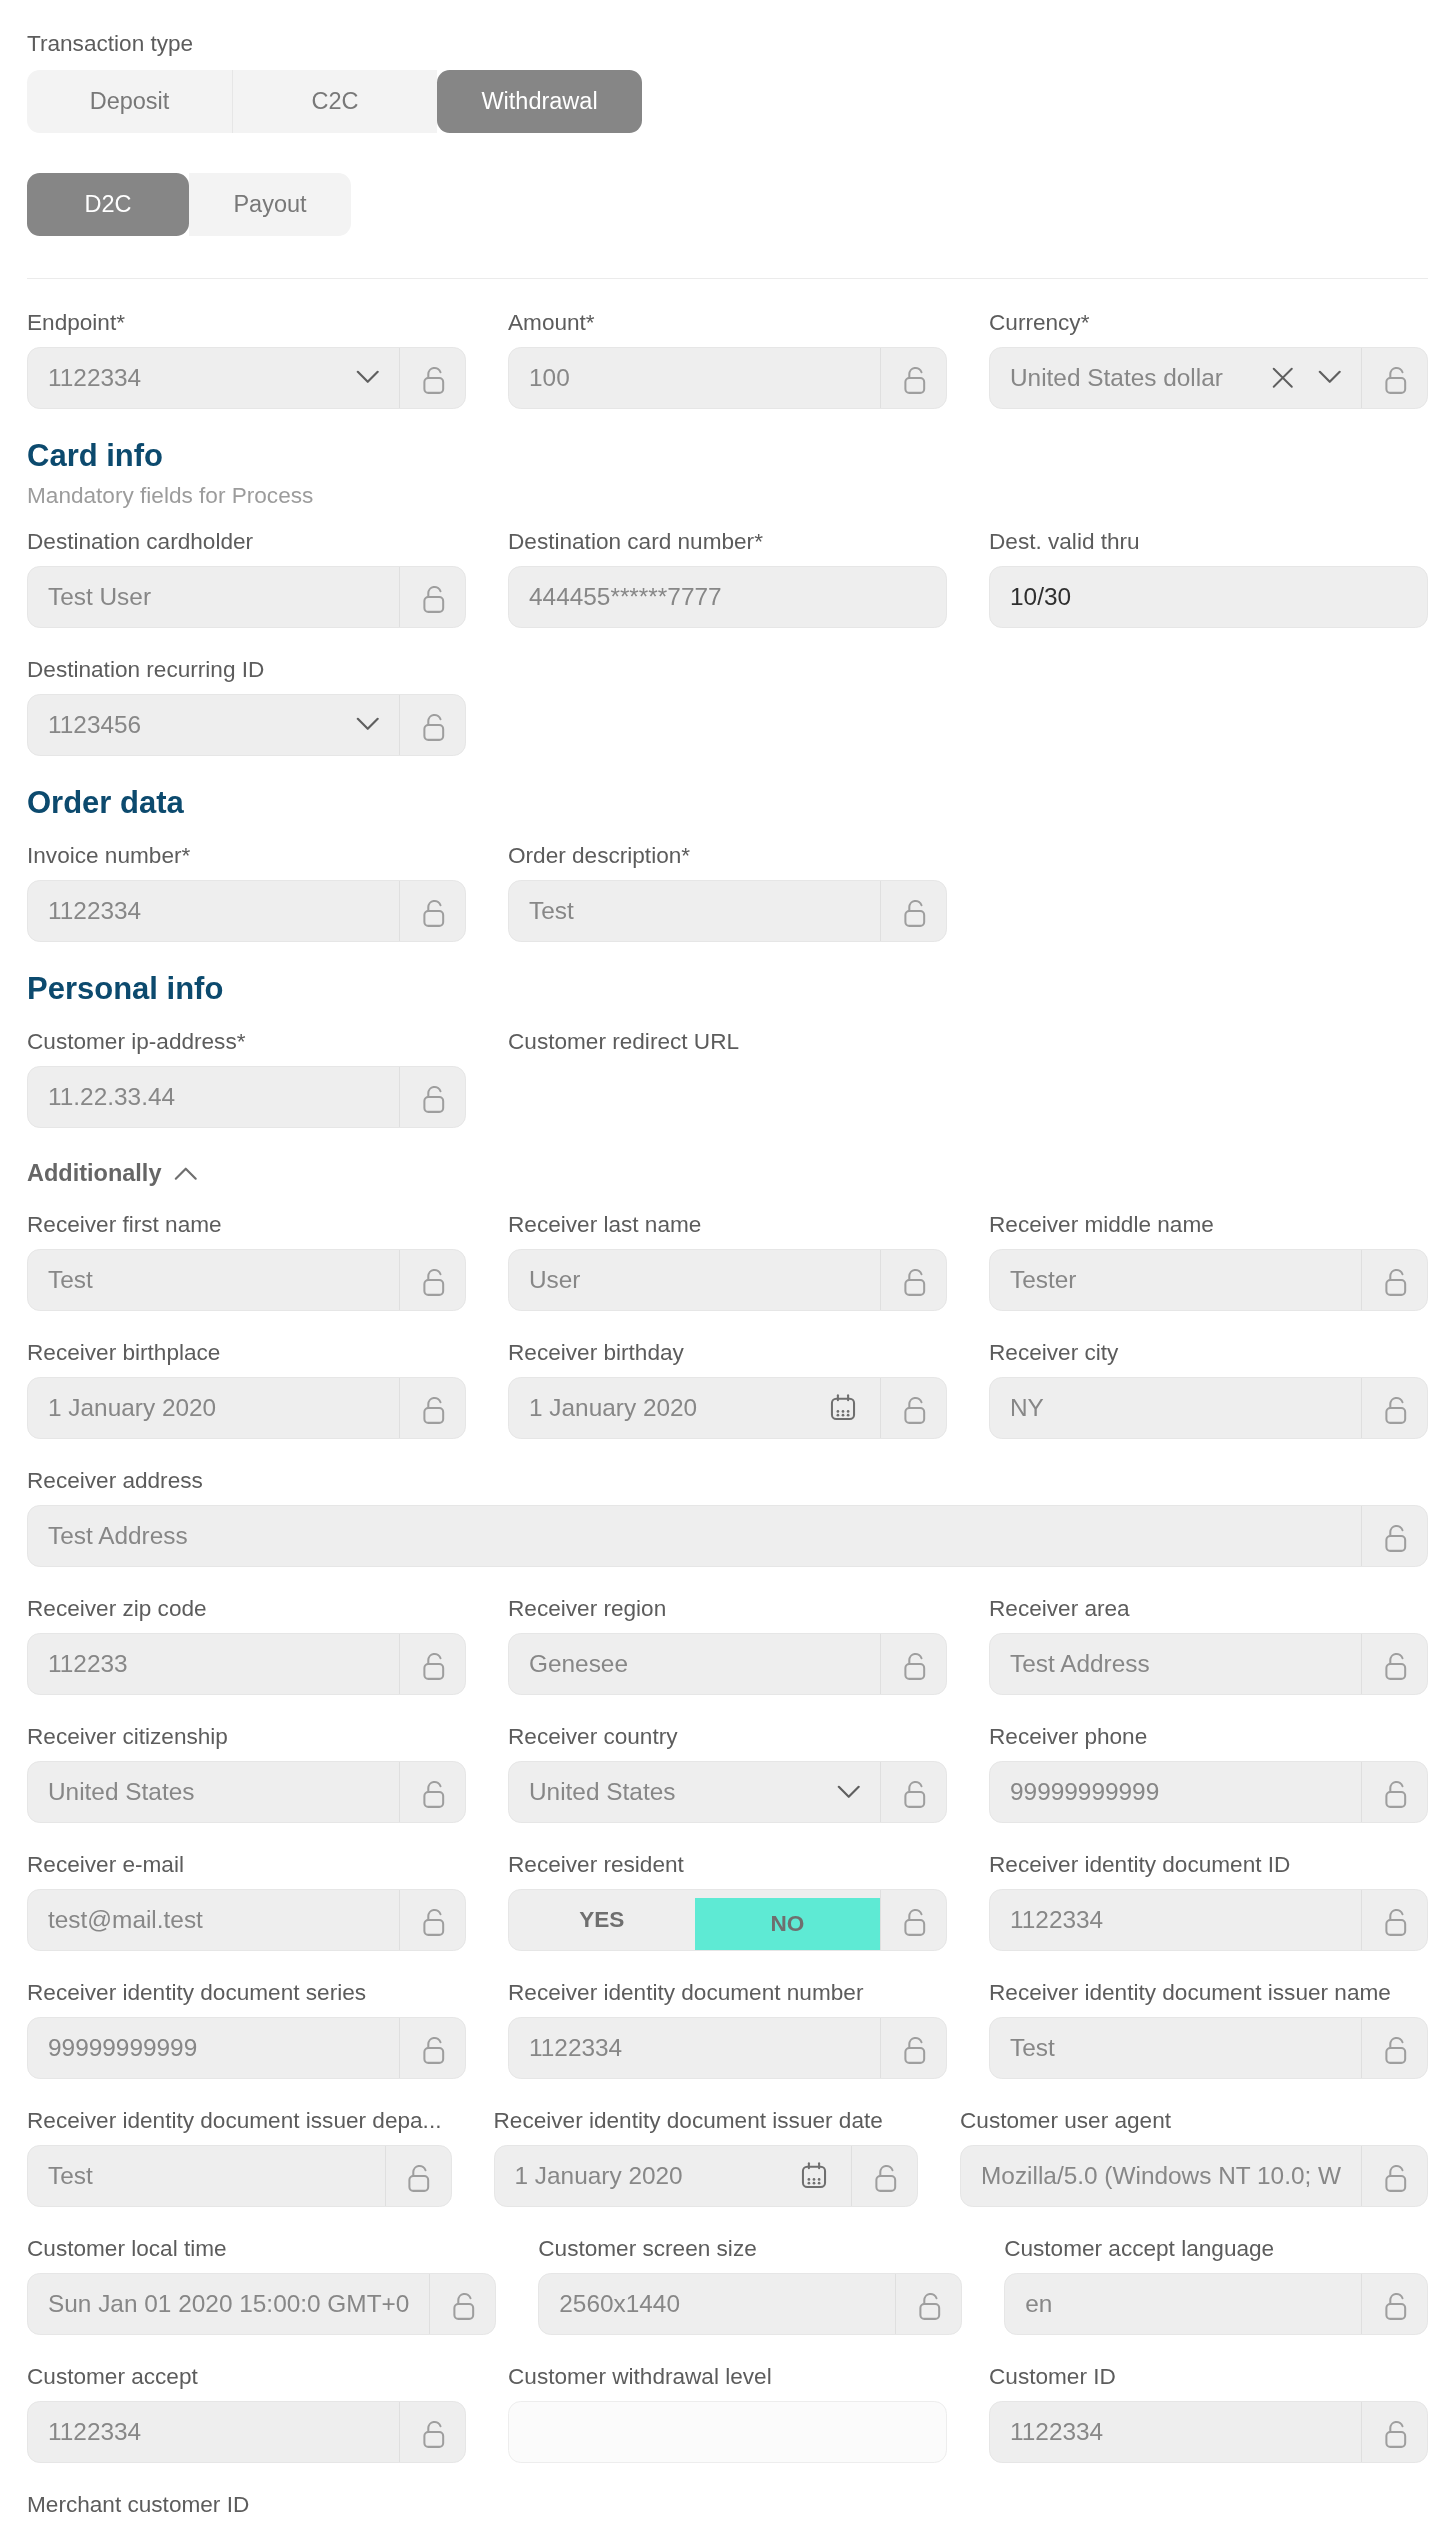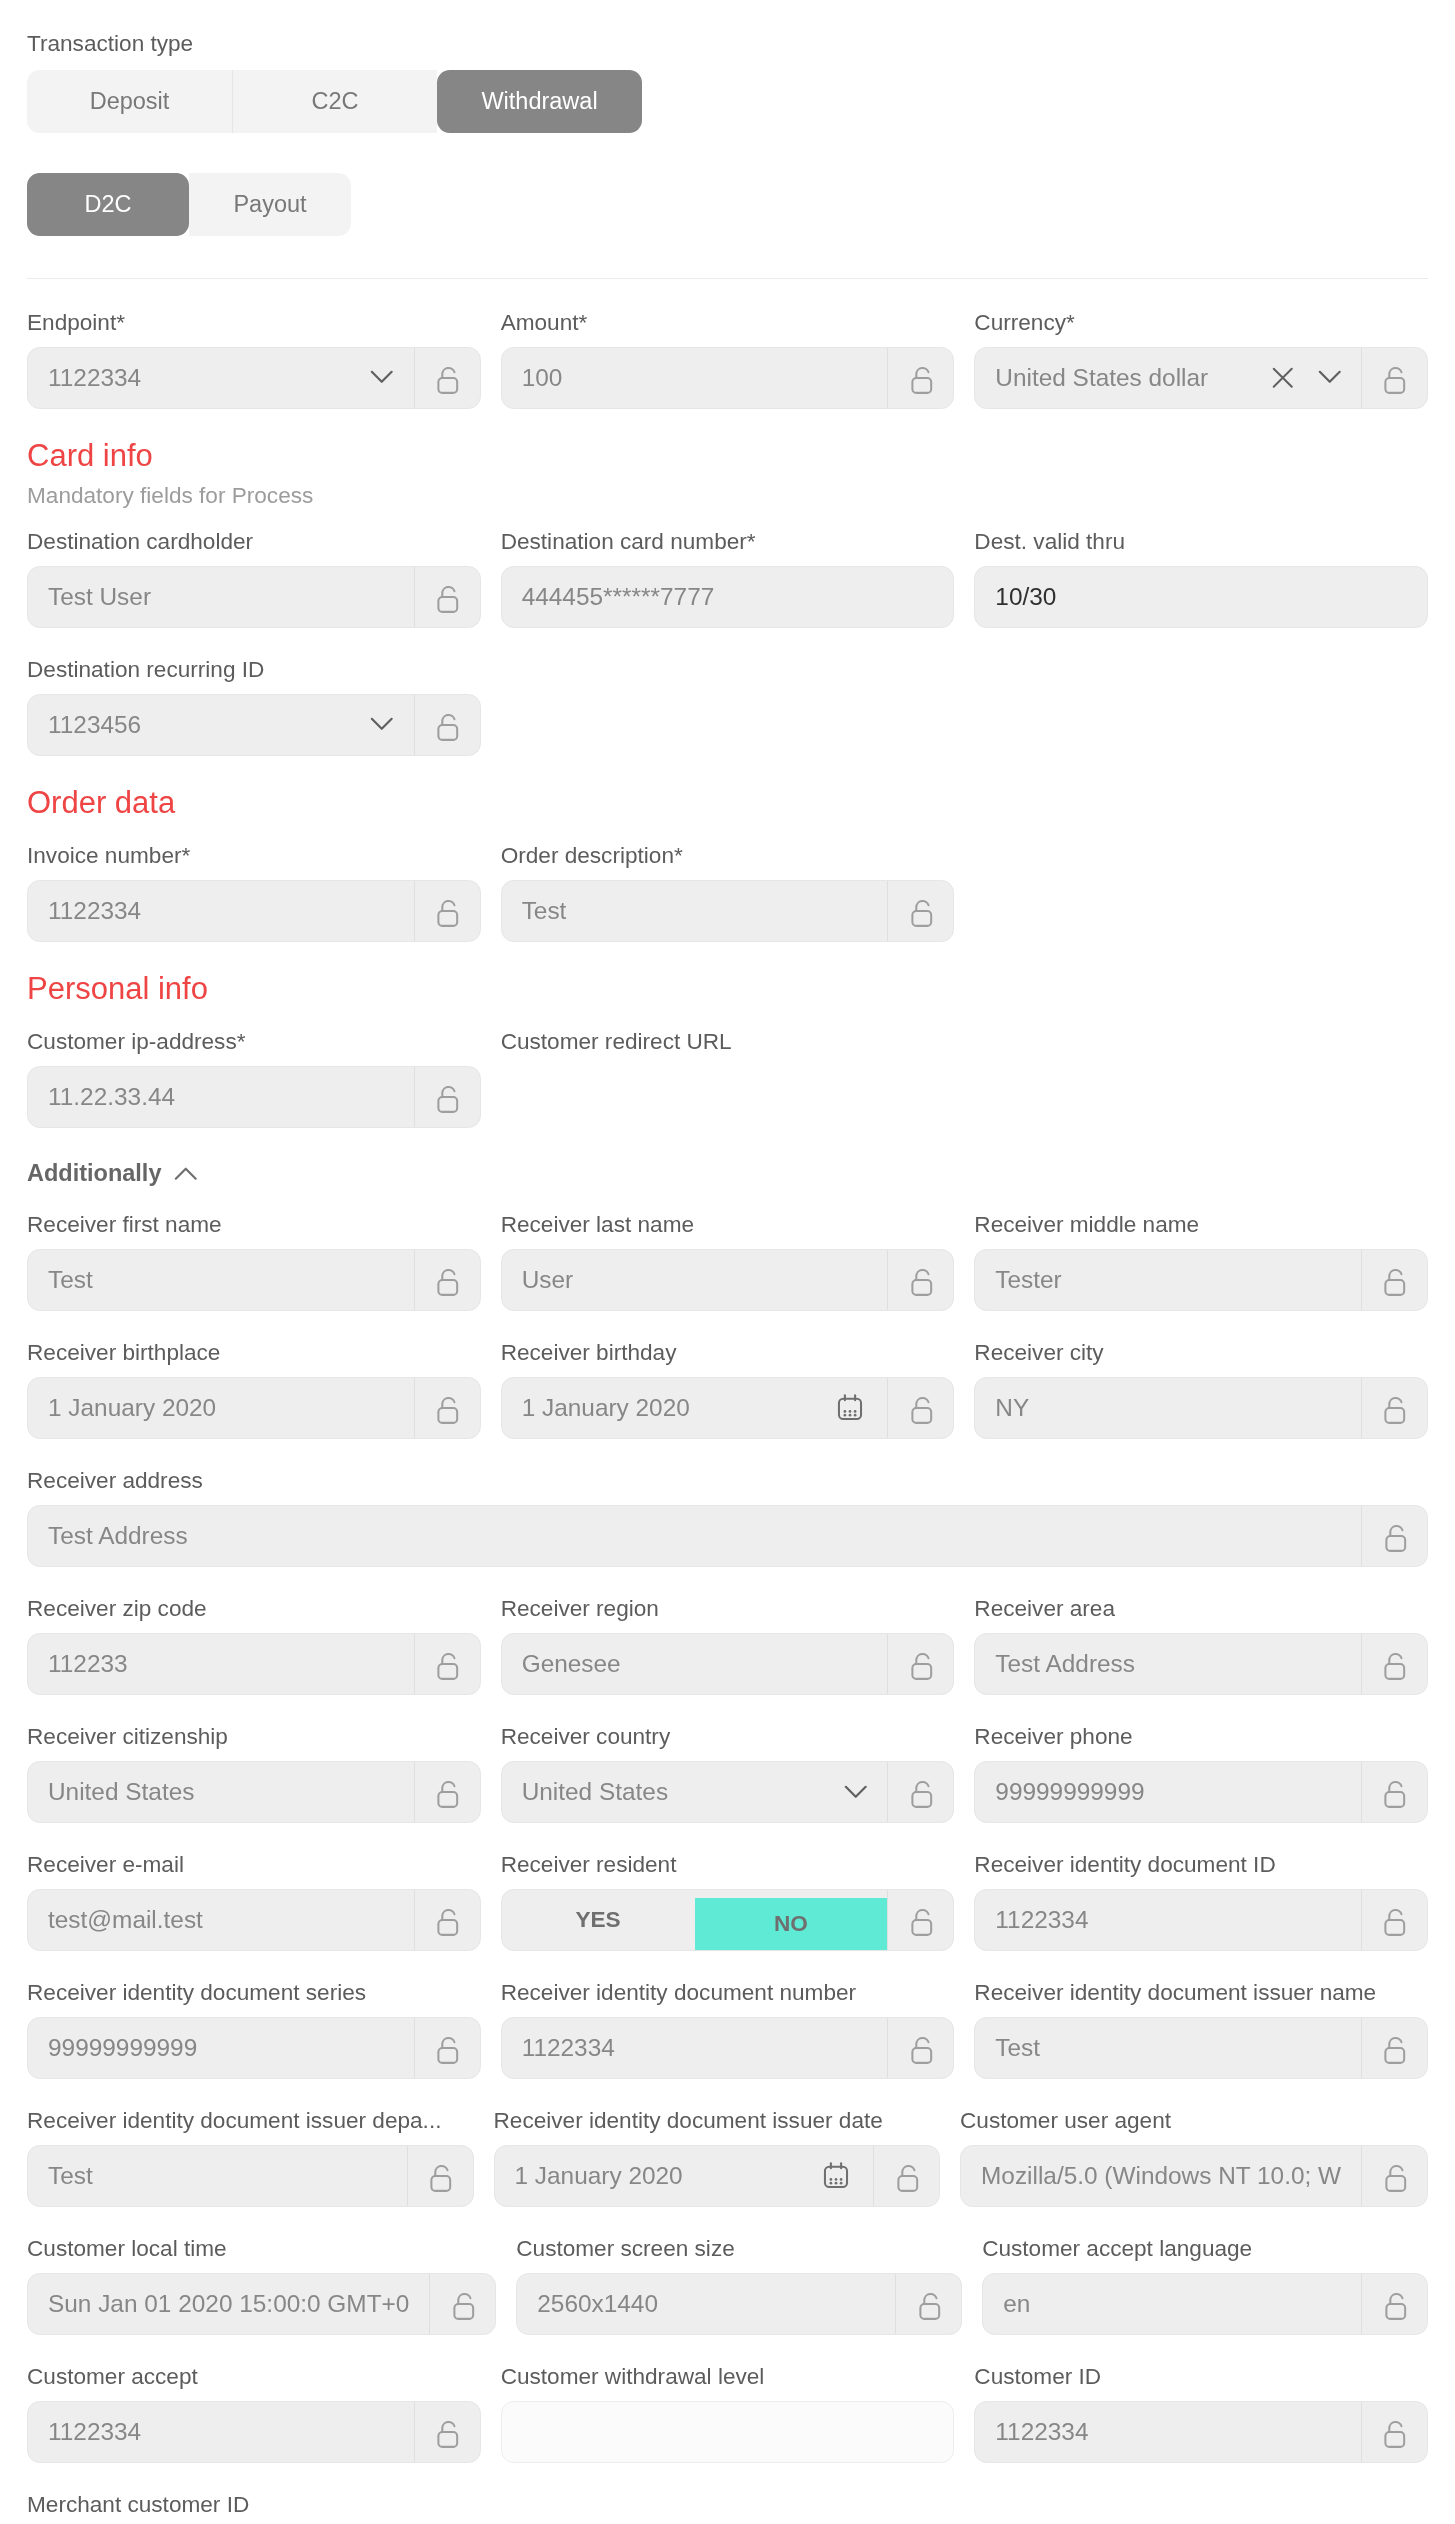--- a/index.html
+++ b/index.html
@@ -14,22 +14,22 @@
   
   .field-label {
     font-size: 22.6px;
     color: #5c5c5c;
     margin-bottom: 11px;
     white-space: nowrap;
     overflow: hidden;
   }
   h2.section-title {
     font-size: 31px;
-    font-weight: normal;
-    color: #ef4444;
+    font-weight: bold;
+    color: #0c4a6e;
     margin: 9px 0 9px 0;
   }
   .section-subtitle {
     font-size: 22.6px;
     color: #9c9c9c;
     margin: 0 0 20px 0;
   }
 
   
   .seg-group { display: flex; height: 63px; margin-bottom: 40px; }
@@ -55,21 +55,21 @@
   .seg-group.small .seg { width: 162px; }
 
   .top-divider, .footer-divider {
     border: none; height: 0.9px; background: #ebebeb; margin: 0 0 31px 0;
   }
 
   
   .row {
     display: grid;
     grid-template-columns: repeat(3, 1fr);
-    column-gap: 20px;
+    column-gap: 42px;
     margin-bottom: 29px;
   }
   .cell.span-all { grid-column: 1 / -1; }
 
   
   .control {
     display: flex; align-items: center;
     height: 62px;
     background: #eeeeee;
     border: 0.9px solid #e6e6e6;

